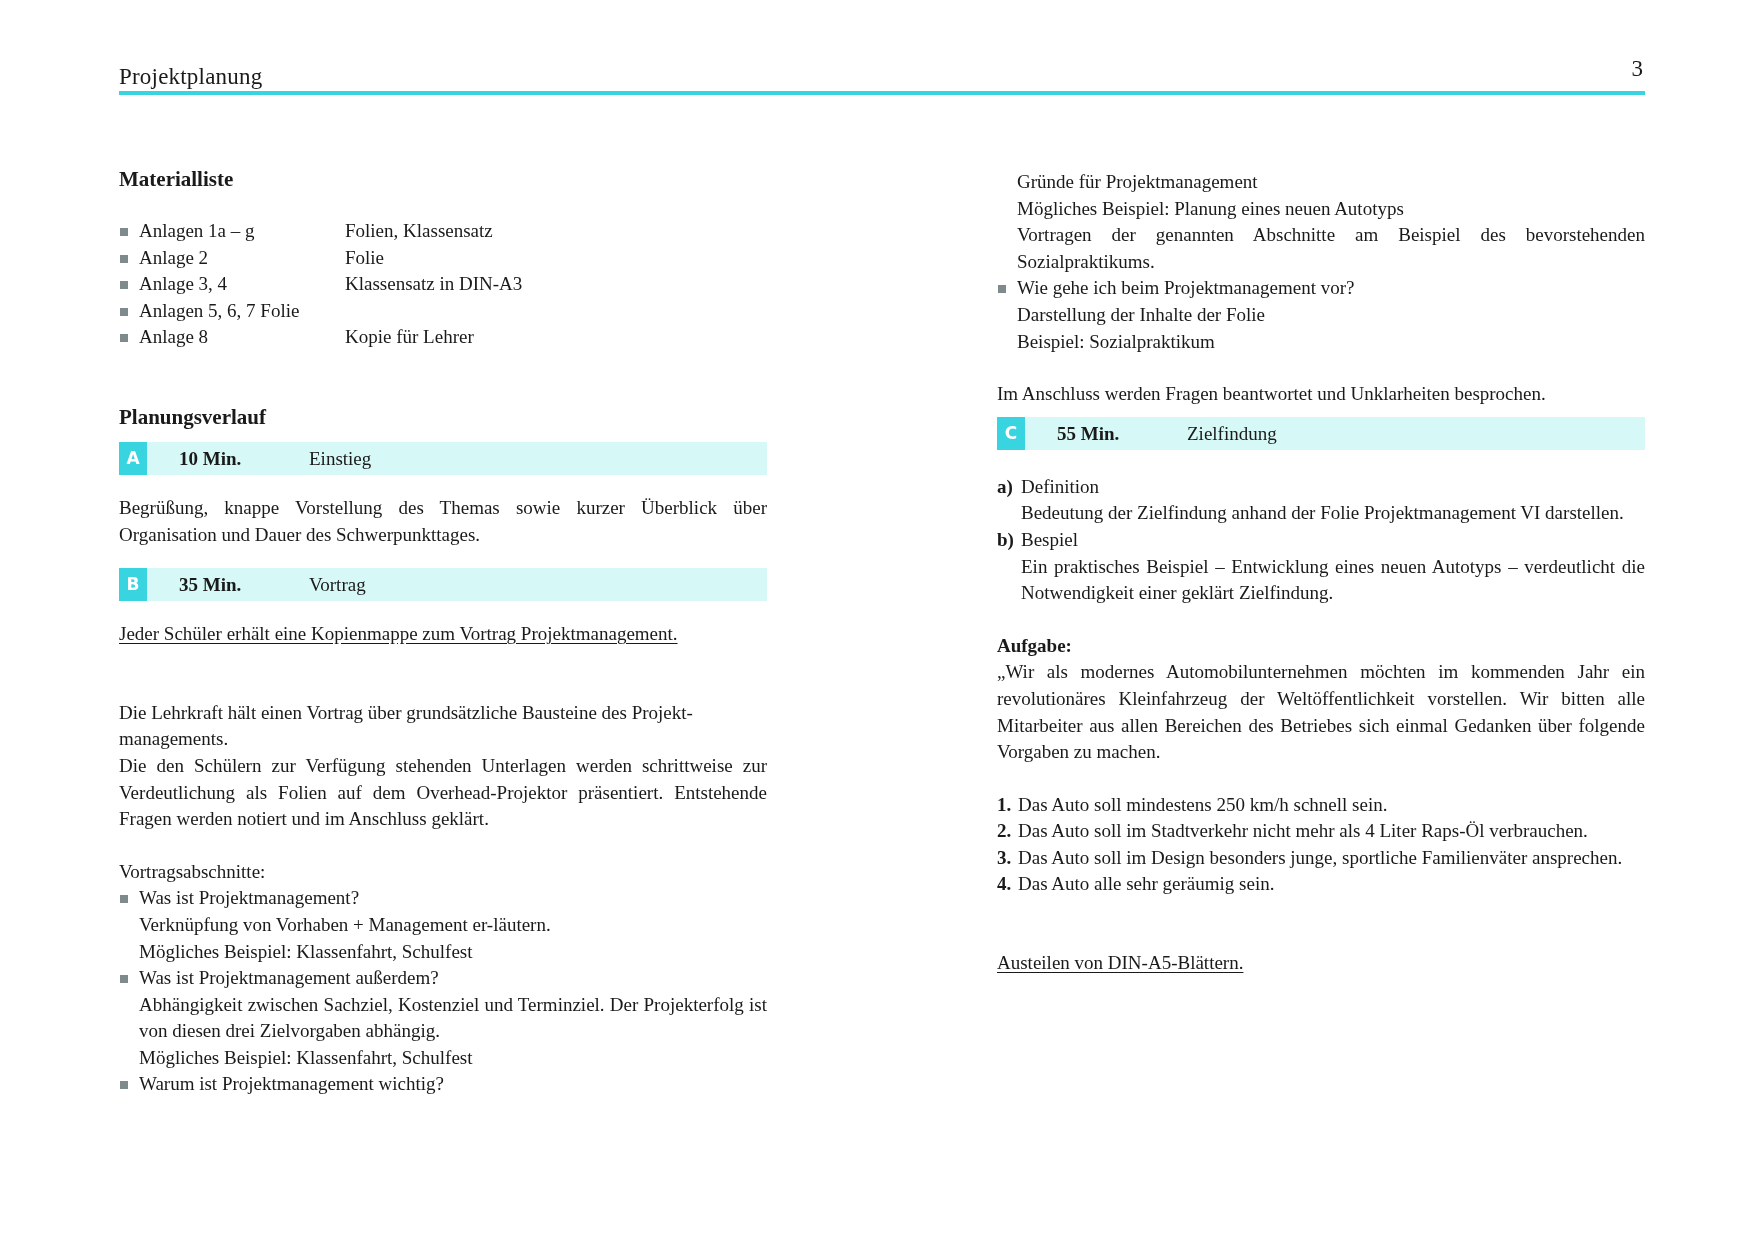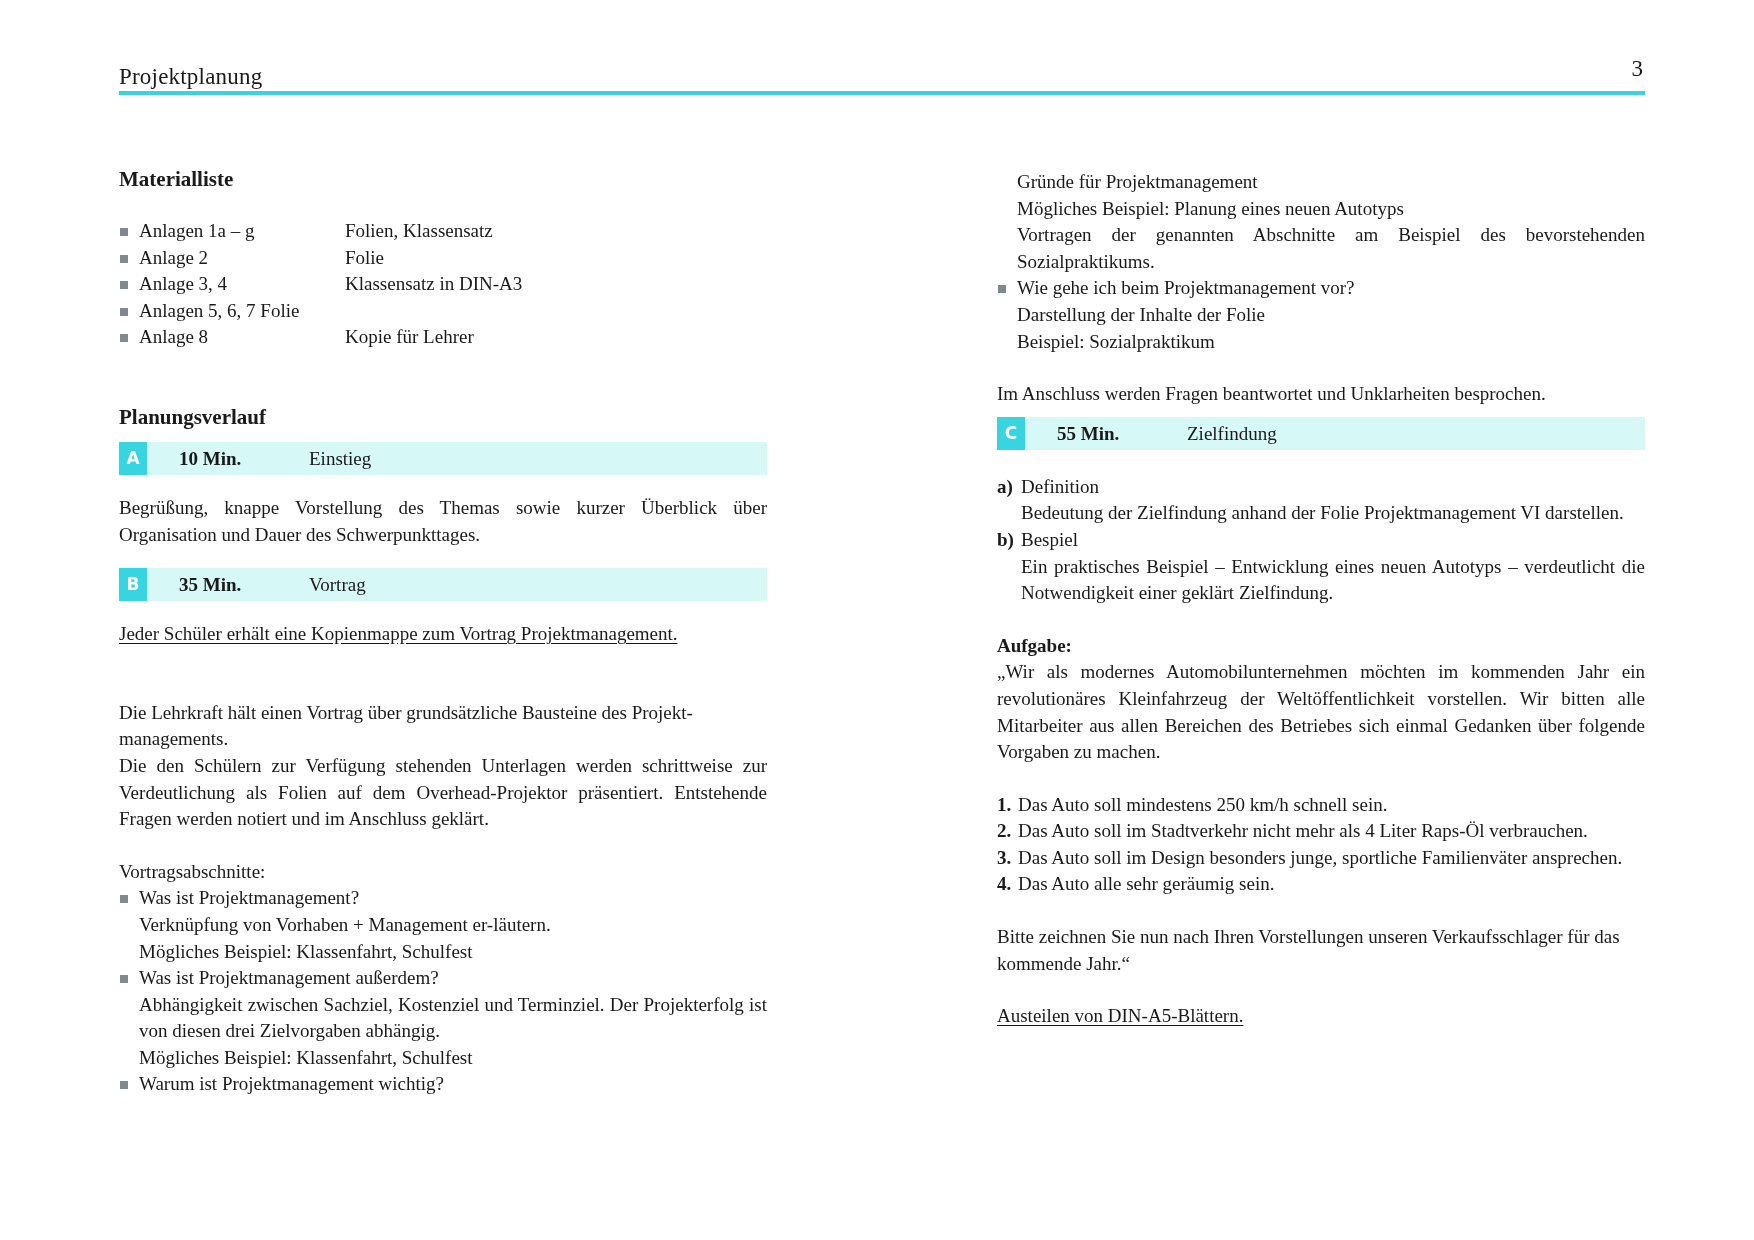--- a/index.html
+++ b/index.html
@@ -131,16 +131,15 @@
   <div style="height:26px"></div>
   <p class="b">Aufgabe:</p>
   <p class="just">„Wir als modernes Automobilunternehmen möchten im kommenden Jahr ein revolutionäres Kleinfahrzeug der Weltöffentlichkeit vorstellen. Wir bitten alle Mitarbeiter aus allen Bereichen des Betriebes sich einmal Gedanken über folgende Vorgaben zu machen.</p>
   <div style="height:26px"></div>
 
   <div class="num"><span class="num-label">1.</span><span>Das Auto soll mindestens 250 km/h schnell sein.</span></div>
   <div class="num"><span class="num-label">2.</span><span>Das Auto soll im Stadtverkehr nicht mehr als 4 Liter Raps-Öl verbrauchen.</span></div>
   <div class="num just"><span class="num-label">3.</span><span>Das Auto soll im Design besonders junge, sportliche Familienväter ansprechen.</span></div>
   <div class="num"><span class="num-label">4.</span><span>Das Auto alle sehr geräumig sein.</span></div>
   <div style="height:26px"></div>
-  <p>Bitte zeichnen Sie nun nach Ihren Vorstellungen unseren Verkaufsschlager für das kommende Jahr.“</p>
   <div style="height:26px"></div>
   <p class="ul">Austeilen von DIN-A5-Blättern.</p>
 </div>
 
 </body></html>

